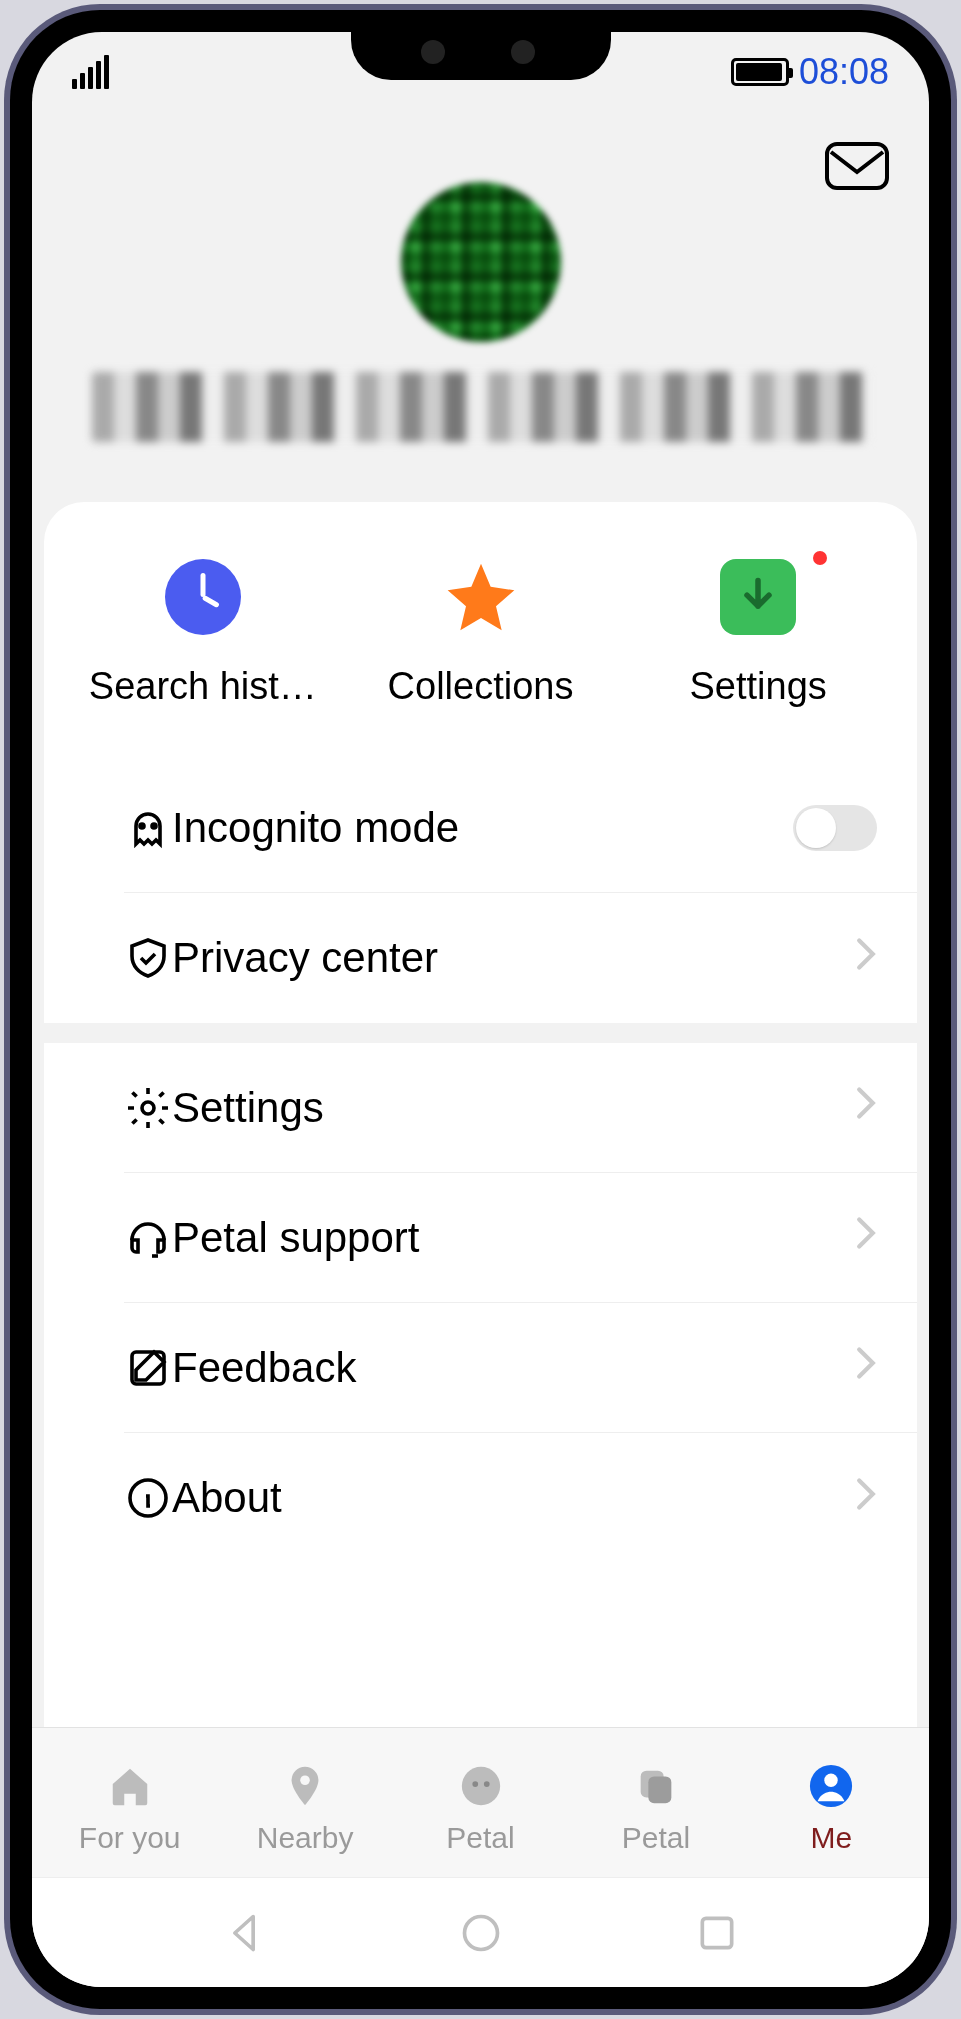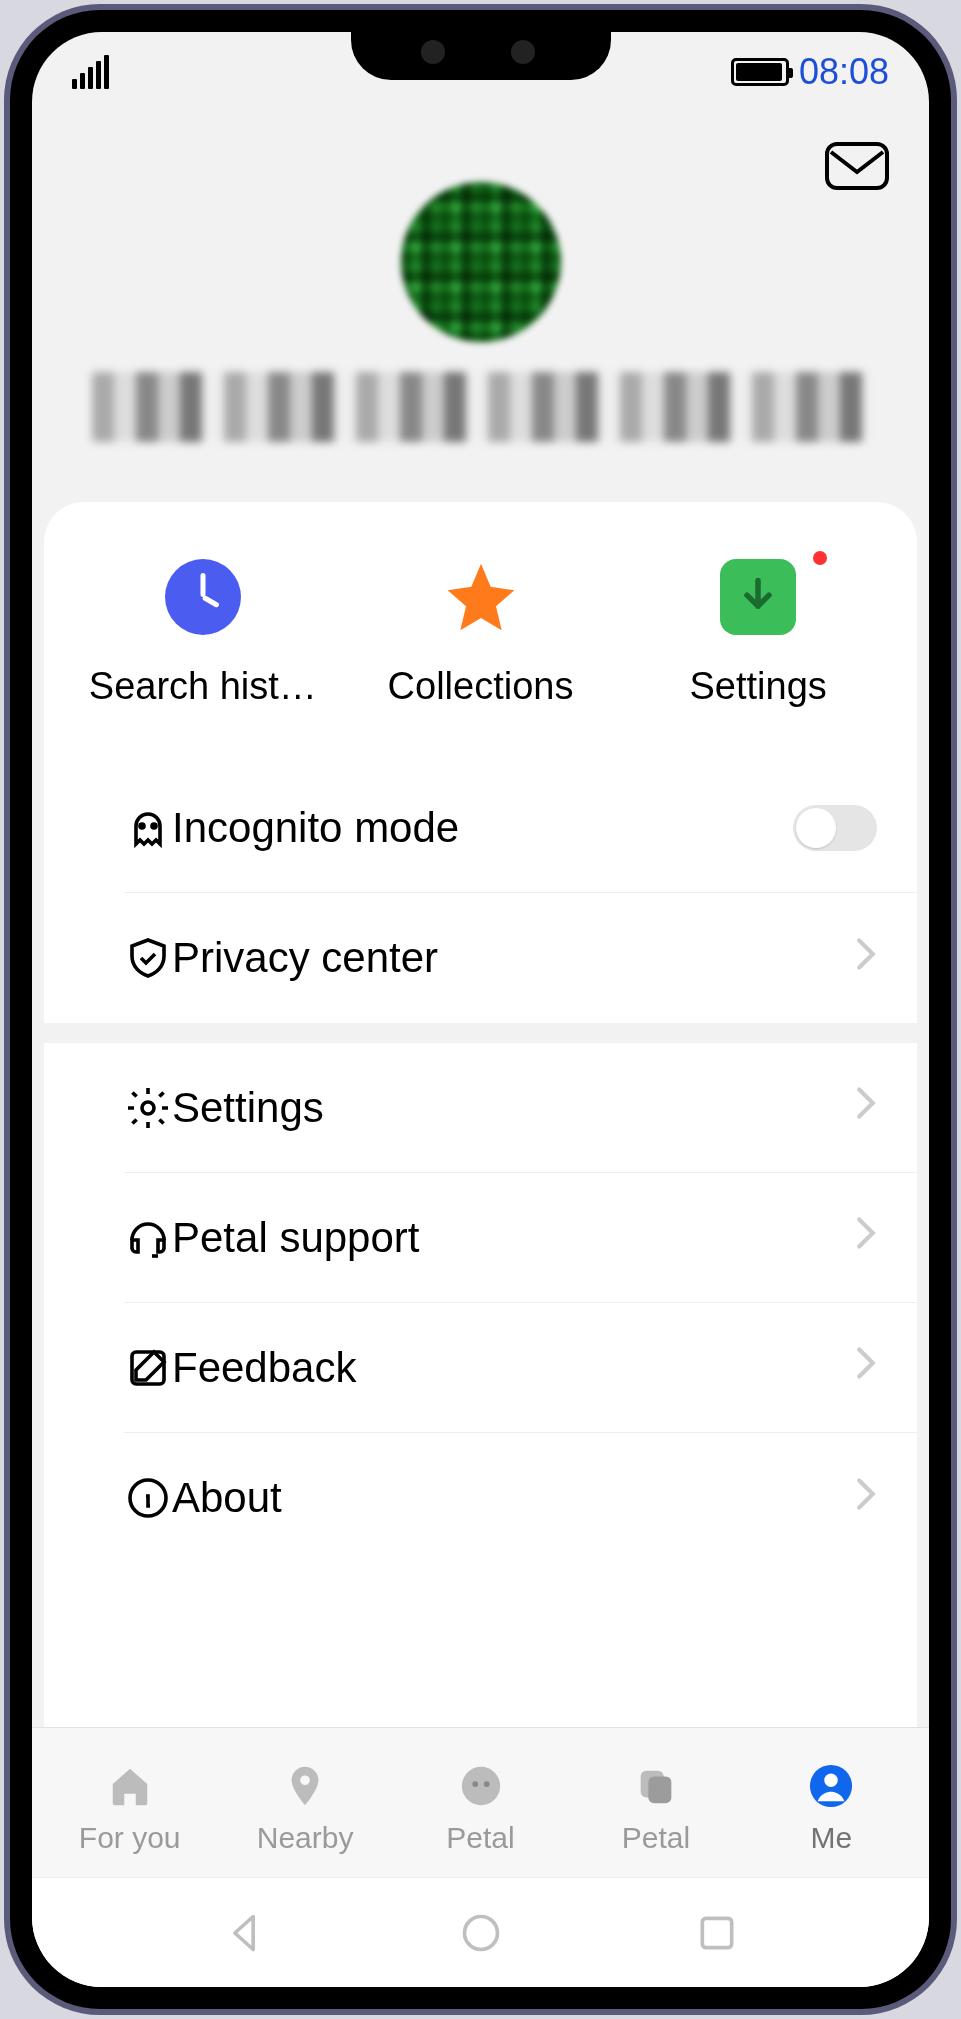--- a/index.html
+++ b/index.html
@@ -189,21 +189,21 @@
     border-top: 1px solid #e2e2e2;
     display: flex;
     justify-content: center;
     align-items: center;
     padding: 10px 10px 0;
   }
   .tab {
     flex:1; display:flex; flex-direction:column; align-items:center; gap:10px;
     font-size: 30px; color:#9a9a9a;
   }
-  .tab.active { color:#737373; }
+  .tab.active { color:#7f1d1d; }
   .tab .ti { width:50px;height:50px;display:flex;align-items:center;justify-content:center;}
   
   .sysnav {
     height: 110px;
     background: #fff;
     display: flex;
     justify-content: space-evenly;
     align-items: center;
     border-top: 1px solid #eee;
   }

